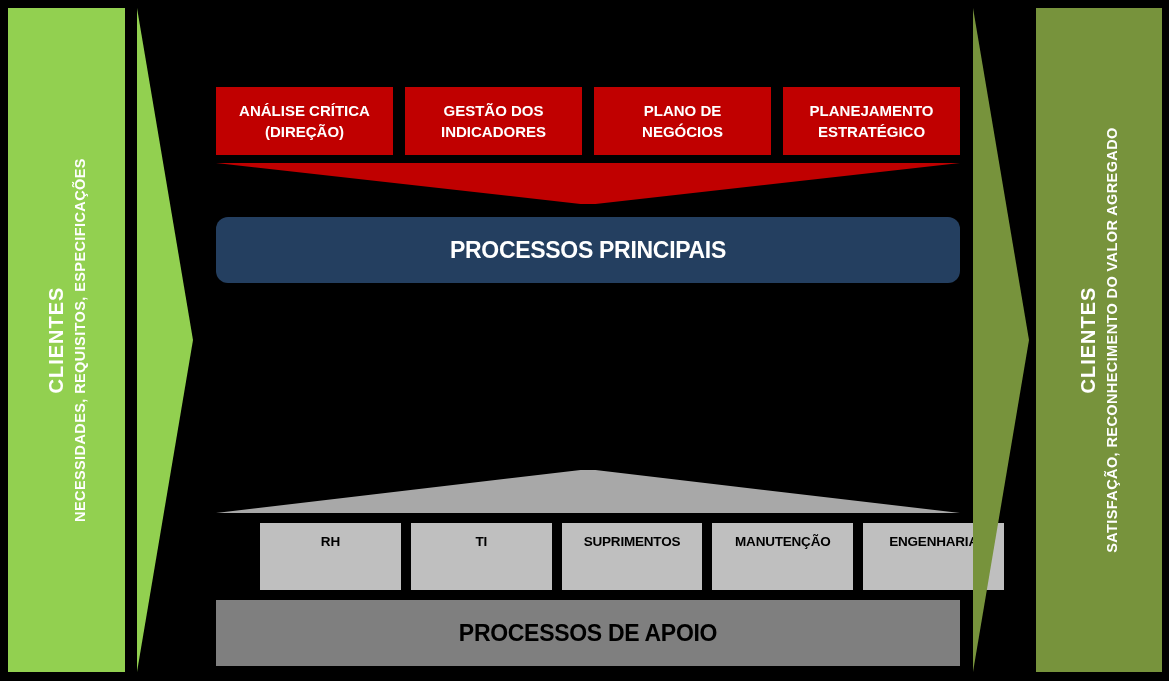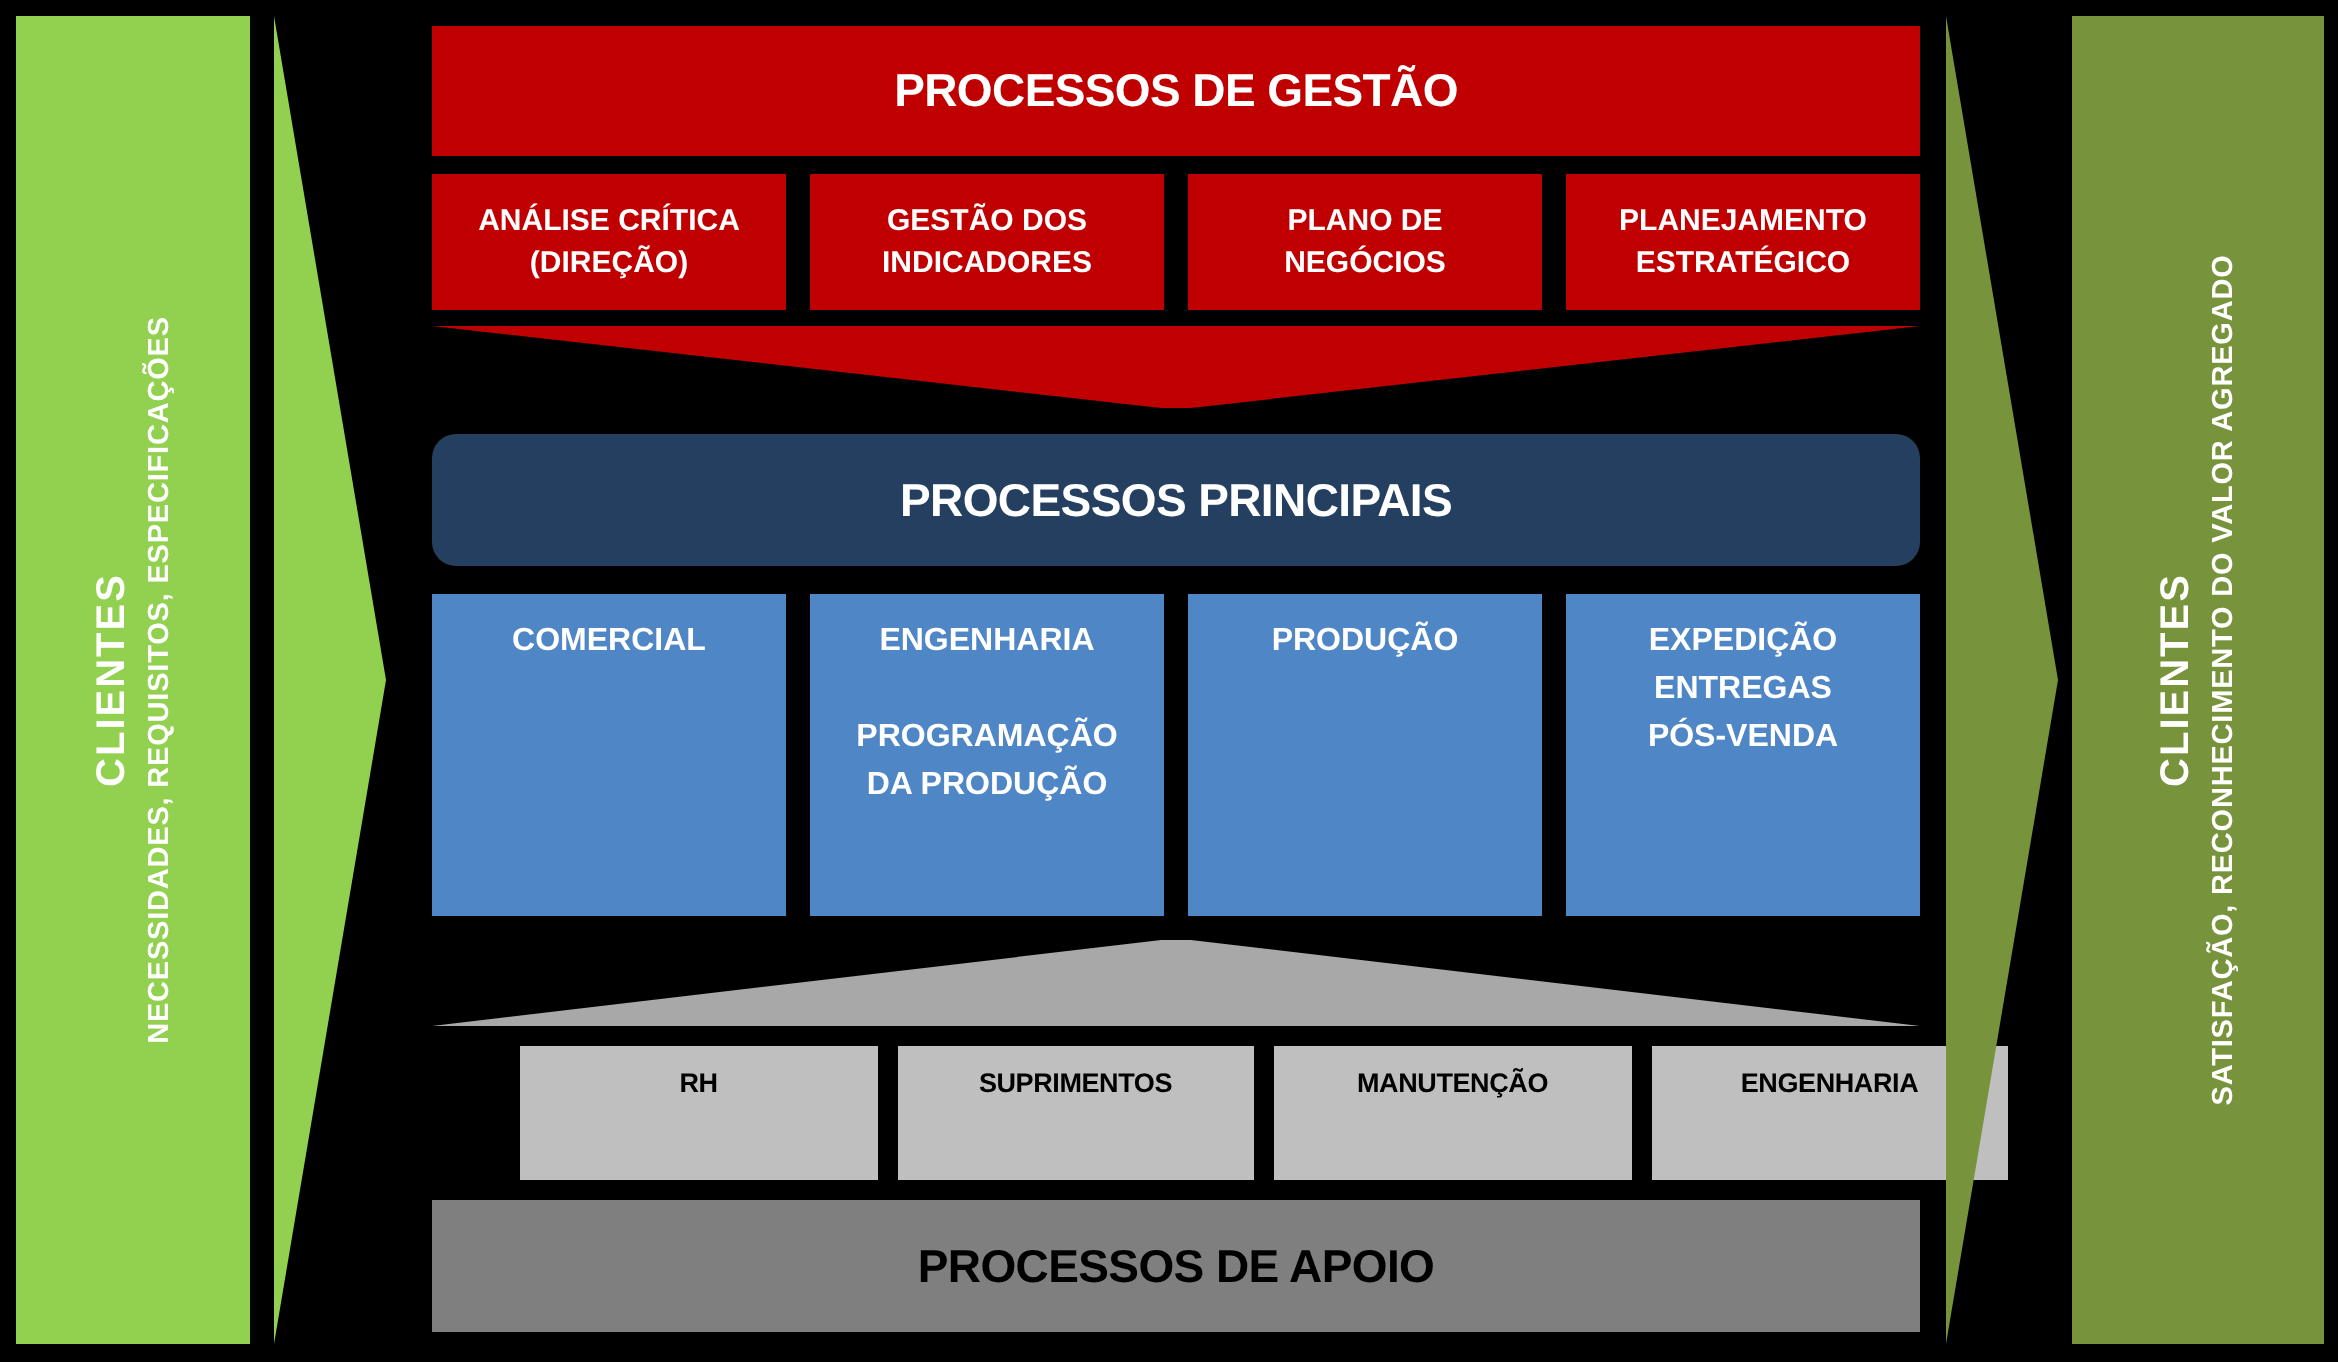--- a/index.html
+++ b/index.html
@@ -68,49 +68,38 @@
     <div class="vtext">
       <div class="vtitle">CLIENTES</div>
       <div class="vsub">NECESSIDADES, REQUISITOS, ESPECIFICAÇÕES</div>
     </div>
   </div>
 
   <div class="flow-arrow left"></div>
 
   <div class="main">
 
-    <div class="banner red">PROCESSOS DE GESTÃO</div>
     <div class="row red-row">
       <div class="pbox">ANÁLISE CRÍTICA
 (DIREÇÃO)</div>
       <div class="pbox">GESTÃO DOS
 INDICADORES</div>
       <div class="pbox">PLANO DE
 NEGÓCIOS</div>
       <div class="pbox">PLANEJAMENTO
 ESTRATÉGICO</div>
     </div>
     <div class="wedge-down"></div>
 
     <div class="banner navy">PROCESSOS PRINCIPAIS</div>
-    <div class="row blue-row">
-      <div class="pbox">COMERCIAL</div>
-      <div class="pbox">ENGENHARIA
-
-PROGRAMAÇÃO
-DA PRODUÇÃO</div>
-      <div class="pbox">PRODUÇÃO</div>
-      <div class="pbox">EXPEDIÇÃO
-ENTREGAS
-PÓS-VENDA</div>
-    </div>
 
     <div class="triangle-up"></div>
     <div class="row gray-row">
       <div class="pbox">RH</div>
+      <div class="pbox">TI</div>
       <div class="pbox">SUPRIMENTOS</div>
       <div class="pbox">MANUTENÇÃO</div>
       <div class="pbox">ENGENHARIA</div>
     </div>
     <div class="banner gray">PROCESSOS DE APOIO</div>
 
   </div>
 
   <div class="flow-arrow right"></div>
 

